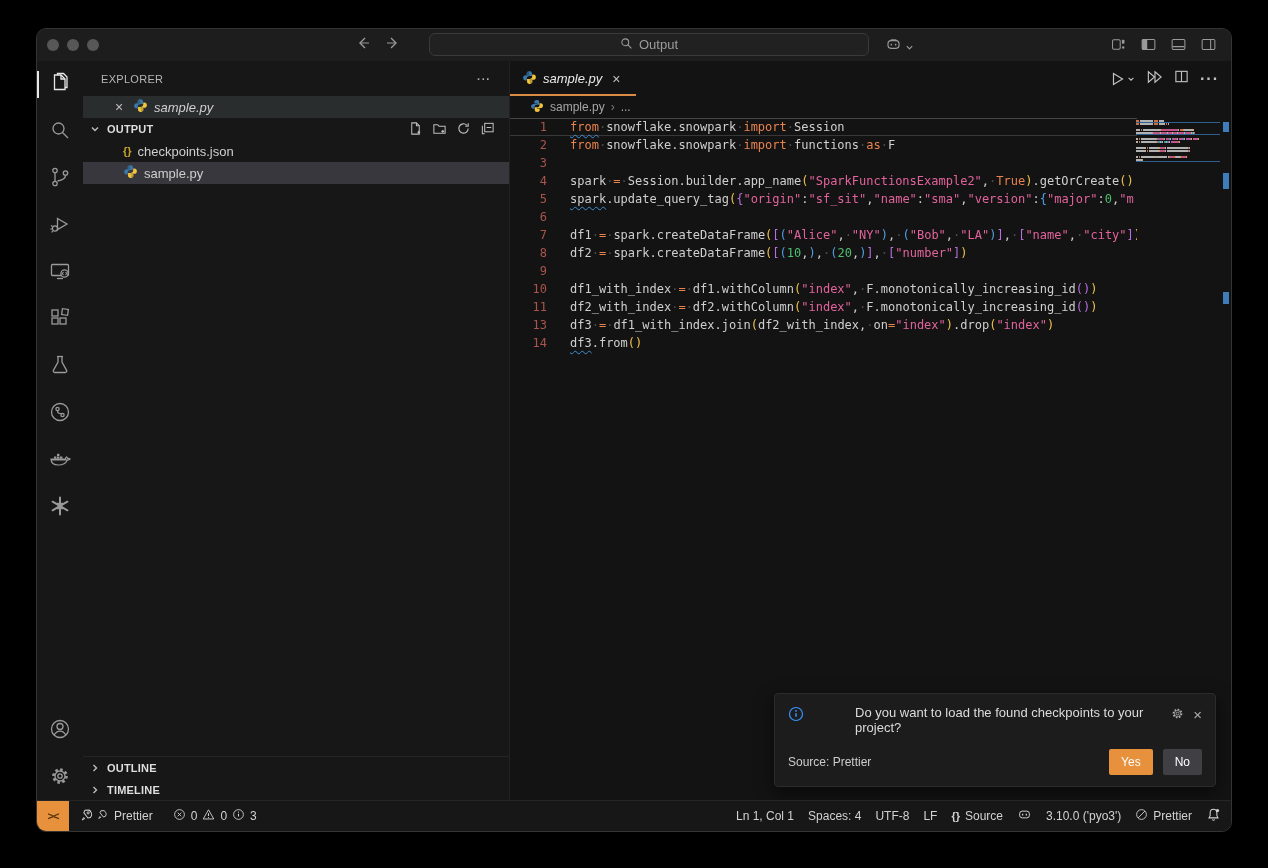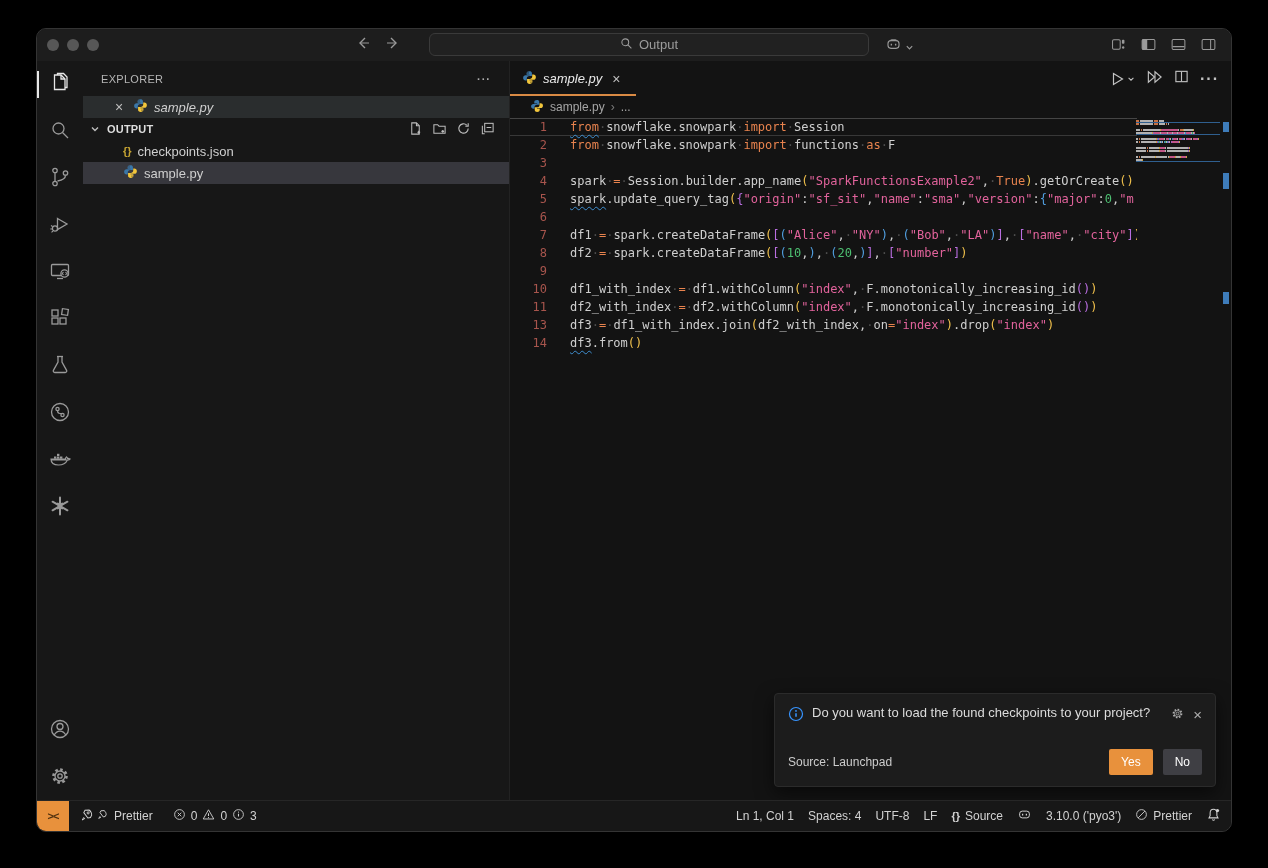--- a/index.html
+++ b/index.html
@@ -52,21 +52,21 @@
   .ln{width:60px;box-sizing:border-box;padding-right:23px;text-align:right;color:#a8554d;font:12px/18px "DejaVu Sans Mono",monospace;flex:0 0 60px;}
   .txt{font:12px/18px "DejaVu Sans Mono",monospace;}
   .sq{text-decoration:underline;text-decoration-style:wavy;text-decoration-color:#3e8fd0;text-decoration-thickness:1px;text-underline-offset:3px;}
   .minimap{position:absolute;top:2px;right:11px;width:84px;}
   .mm-row{height:2px;margin-bottom:1px;display:flex;}
   .ruler{position:absolute;top:0;right:0;width:10px;bottom:0;}
   .ruler .mark{position:absolute;left:2px;width:6px;background:#3e7cba;}
   
   .notif{position:absolute;right:15px;bottom:14px;width:442px;height:94px;background:#1c1c1c;border:1px solid #2b2b2b;border-radius:4px;box-shadow:0 6px 18px rgba(0,0,0,.55);box-sizing:border-box;padding:11px 13px;}
   .notif-h{display:flex;align-items:flex-start;gap:8px;color:#dcdcdc;font-size:13px;}
-  .notif-h .msg{flex:1;}
+  .notif-h .msg{flex:1;margin-left:43px;}
   .notif-h .hic{color:#aeaeae;display:flex;margin-top:1px;}
   .notif-f{position:absolute;left:13px;right:13px;bottom:11px;display:flex;align-items:center;}
   .notif-src{font-size:12px;color:#cccccc;}
   .btns{margin-left:auto;display:flex;gap:10px;}
   .btn{height:26px;display:flex;align-items:center;justify-content:center;font-size:12px;color:#ffffff;border-radius:2px;padding:0 12px;}
   .btn.yes{background:#e8913c;}
   .btn.no{background:#3f3f44;}
   
   .statusbar{position:absolute;bottom:0;left:0;right:0;height:30px;background:#171717;border-top:1px solid #262626;display:flex;align-items:center;font-size:12px;color:#d2d2d2;}
   .remote{width:32px;height:100%;background:#e8913c;color:#50310f;display:flex;align-items:center;justify-content:center;font-weight:bold;font-size:11px;letter-spacing:-1px;}
@@ -279,20 +279,38 @@
         <span class="fname">checkpoints.json</span>
       </div>
       <div class="row sel">
         <span><svg width="15" height="15" viewBox="0 0 16 16">
               <path fill="#3b77a8" d="M7.9 1.2c-1.9 0-3 .8-3 2.2v1.7h3.2v.5H3.9c-1.6 0-2.7 1.1-2.7 2.8 0 1.7 1.1 2.7 2.7 2.7h1.2V9.2c0-1.5 1.2-2.7 2.8-2.7h2.7V3.4c0-1.5-1.1-2.2-2.7-2.2zM6.4 2.4c.4 0 .7.3.7.7s-.3.7-.7.7-.7-.3-.7-.7.3-.7.7-.7z"></path>
               <path fill="#f2c63c" d="M8.1 14.8c1.9 0 3-.8 3-2.2v-1.7H7.9v-.5h4.2c1.6 0 2.7-1.1 2.7-2.8 0-1.7-1.1-2.7-2.7-2.7h-1.2v1.9c0 1.5-1.2 2.7-2.8 2.7H5.4v3.1c0 1.5 1.1 2.2 2.7 2.2zm1.5-1.2c-.4 0-.7-.3-.7-.7s.3-.7.7-.7.7.3.7.7-.3.7-.7.7z"></path>
             </svg></span>
         <span class="fname">sample.py</span>
       </div>
 
+      <div class="sb-bottom">
+        <div class="section-h">
+          <span class="chev">
+              <svg width="10" height="10" viewBox="0 0 10 10" fill="none" stroke="currentColor" stroke-width="1.4">
+                <path d="M3.5 2l3 3-3 3"></path>
+              </svg>
+            </span>
+          <span>OUTLINE</span>
+        </div>
+        <div class="section-h">
+          <span class="chev">
+              <svg width="10" height="10" viewBox="0 0 10 10" fill="none" stroke="currentColor" stroke-width="1.4">
+                <path d="M3.5 2l3 3-3 3"></path>
+              </svg>
+            </span>
+          <span>TIMELINE</span>
+        </div>
+      </div>
     </div>
 
     <div class="editor">
       <div class="tabs">
         <div class="tab">
           <span><svg width="15" height="15" viewBox="0 0 16 16">
                 <path fill="#3b77a8" d="M7.9 1.2c-1.9 0-3 .8-3 2.2v1.7h3.2v.5H3.9c-1.6 0-2.7 1.1-2.7 2.8 0 1.7 1.1 2.7 2.7 2.7h1.2V9.2c0-1.5 1.2-2.7 2.8-2.7h2.7V3.4c0-1.5-1.1-2.2-2.7-2.2zM6.4 2.4c.4 0 .7.3.7.7s-.3.7-.7.7-.7-.3-.7-.7.3-.7.7-.7z"></path>
                 <path fill="#f2c63c" d="M8.1 14.8c1.9 0 3-.8 3-2.2v-1.7H7.9v-.5h4.2c1.6 0 2.7-1.1 2.7-2.8 0-1.7-1.1-2.7-2.7-2.7h-1.2v1.9c0 1.5-1.2 2.7-2.8 2.7H5.4v3.1c0 1.5 1.1 2.2 2.7 2.2zm1.5-1.2c-.4 0-.7-.3-.7-.7s.3-.7.7-.7.7.3.7.7-.3.7-.7.7z"></path>
               </svg></span>
           <span class="italic">sample.py</span>
@@ -538,21 +556,21 @@
             <span class="hic">
                 <svg width="15" height="15" viewBox="0 0 24 24" fill="none" stroke="currentColor">
                   <circle cx="12" cy="12" r="6.5" stroke-width="2.6" stroke-dasharray="2.6 2.4"></circle>
                   <circle cx="12" cy="12" r="5" stroke-width="1.3"></circle>
                   <circle cx="12" cy="12" r="2.2" stroke-width="1.3"></circle>
                 </svg>
               </span>
             <span class="hic" style="font-size:15px">×</span>
           </div>
           <div class="notif-f">
-            <span class="notif-src">Source: Launchpad</span>
+            <span class="notif-src">Source: Prettier</span>
             <span class="btns">
               <span class="btn yes">Yes</span>
               <span class="btn no">No</span>
             </span>
           </div>
         </div>
       </div>
     </div>
   </div>
 

